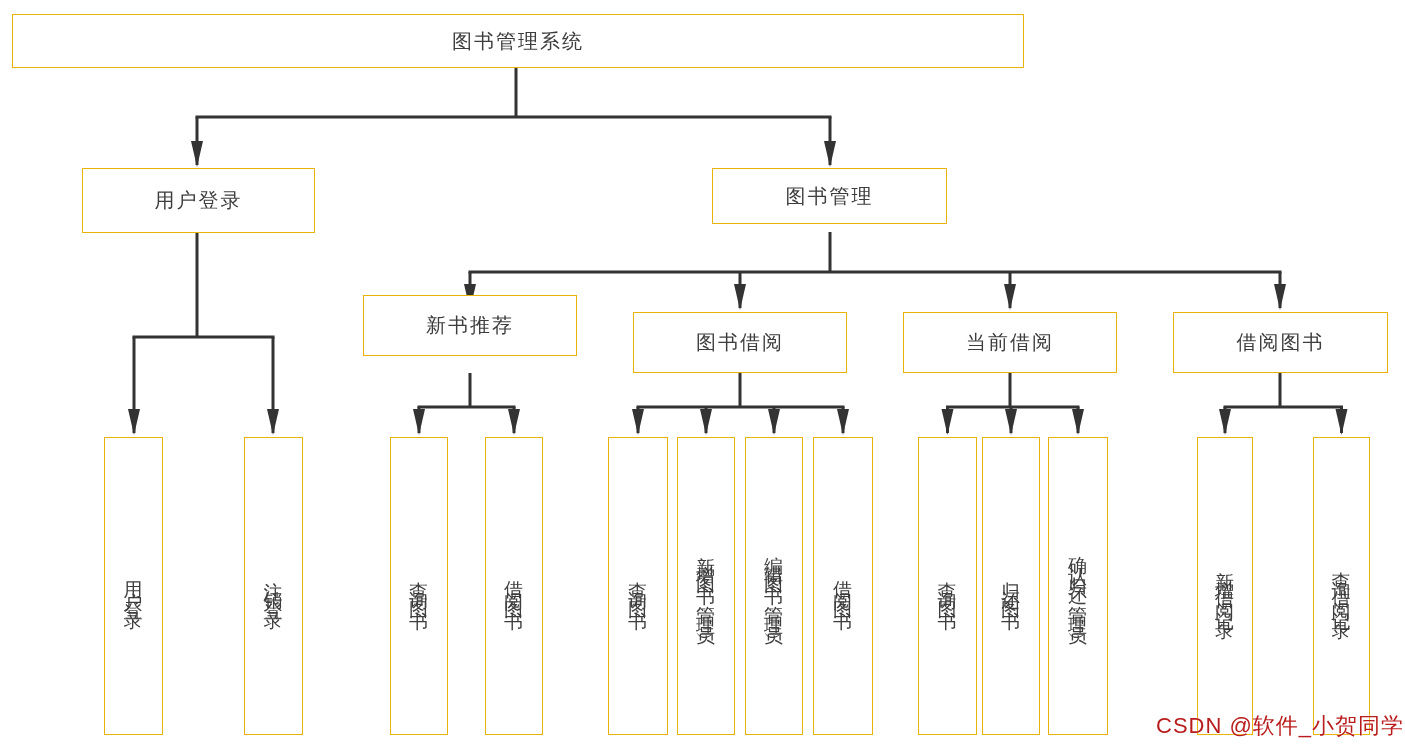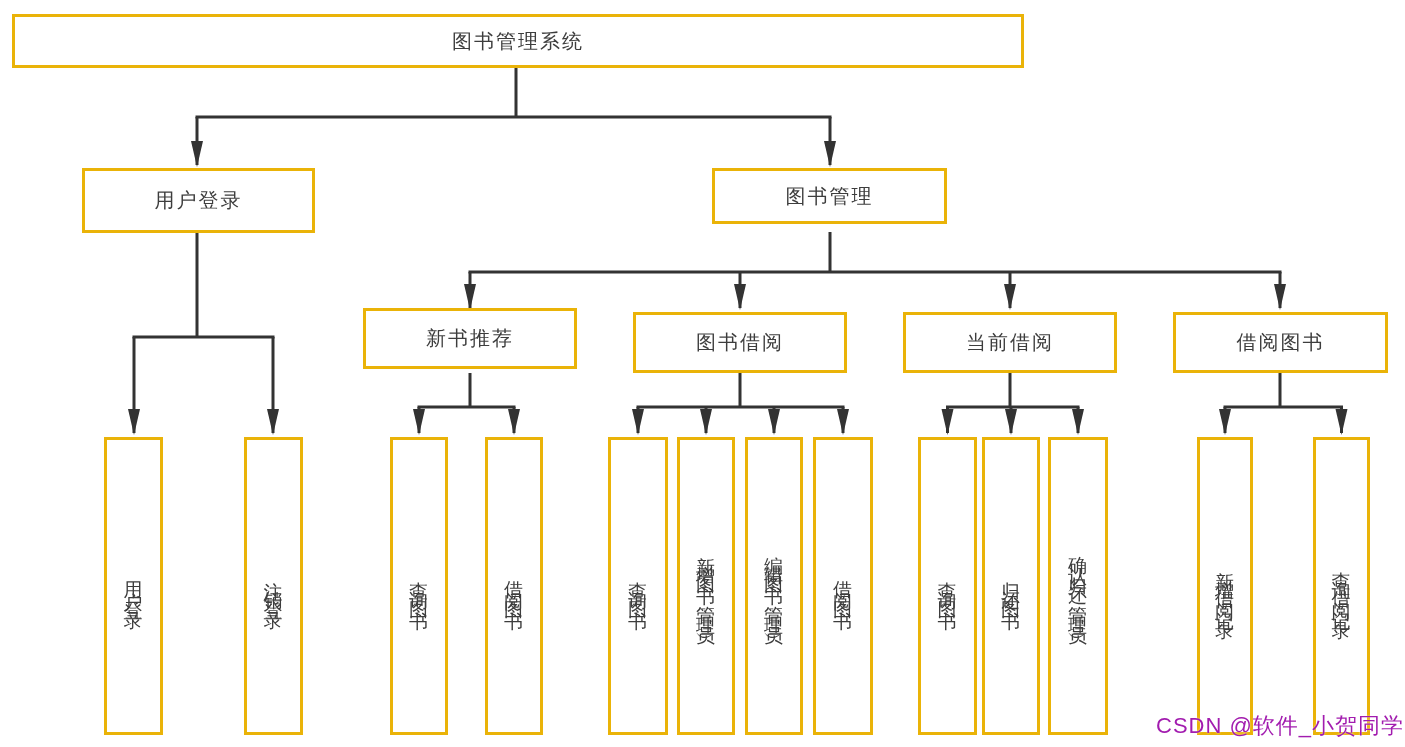--- a/index.html
+++ b/index.html
@@ -2,34 +2,34 @@
 <html><head>
 <meta charset="utf-8">
 <style>
   html,body{margin:0;padding:0;background:#fff;}
   #canvas{
     position:relative;width:1405px;height:747px;background:#ffffff;
     font-family:"Liberation Sans","DejaVu Sans",sans-serif;overflow:hidden;
   }
   #connectors{position:absolute;left:0;top:0;z-index:1;}
   .node{
-    position:absolute;box-sizing:border-box;border:3px solid #eab308;background:#ffffff;
+    position:absolute;box-sizing:border-box;border:1px solid #eab308;background:#ffffff;
     display:flex;align-items:center;justify-content:center;z-index:2;
     color:#3d3d3d;
   }
   .hnode{font-size:20px;letter-spacing:2px;}
   .root{font-size:20px;letter-spacing:2px;}
   .vnode span{
     writing-mode:vertical-rl;text-orientation:mixed;
     font-size:19px;letter-spacing:10px;line-height:1;color:#3d3d3d;
     white-space:nowrap;
   }
   .watermark{
     position:absolute;left:1156px;top:711px;z-index:3;
-    font-size:22px;letter-spacing:1px;color:#a21caf;
+    font-size:22px;letter-spacing:1px;color:#b91c1c;
     text-shadow:0 0 2px rgba(255,255,255,.8);
     white-space:nowrap;
   }
 </style>
 </head>
 <body>
 
 <div id="canvas">
 
   <svg id="connectors" width="1405" height="747" viewBox="0 0 1405 747">
@@ -73,21 +73,21 @@
       <line x1="1225" y1="407" x2="1225" y2="433" marker-end="url(#arrow)"></line>
       <line x1="1341.5" y1="407" x2="1341.5" y2="433" marker-end="url(#arrow)"></line>
     </g>
   </svg>
 
   <div class="node root" style="left:12px;top:14px;width:1012px;height:54px;">图书管理系统</div>
 
   <div class="node hnode" style="left:82px;top:168px;width:233px;height:65px;">用户登录</div>
   <div class="node hnode" style="left:712px;top:168px;width:235px;height:56px;">图书管理</div>
 
-  <div class="node hnode" style="left:363px;top:308px;width:214px;height:61px;">新书推荐</div>
+  <div class="node hnode" style="left:363px;top:295px;width:214px;height:61px;">新书推荐</div>
   <div class="node hnode" style="left:903px;top:312px;width:214px;height:61px;">当前借阅</div>
   <div class="node hnode" style="left:633px;top:312px;width:214px;height:61px;">图书借阅</div>
   <div class="node hnode" style="left:1173px;top:312px;width:215px;height:61px;">借阅图书</div>
 
   <div class="node vnode" style="left:104px;top:437px;width:59px;height:298px;">
     <span>用户登录</span>
   </div>
   <div class="node vnode" style="left:244px;top:437px;width:59px;height:298px;">
     <span>注销登录</span>
   </div>

